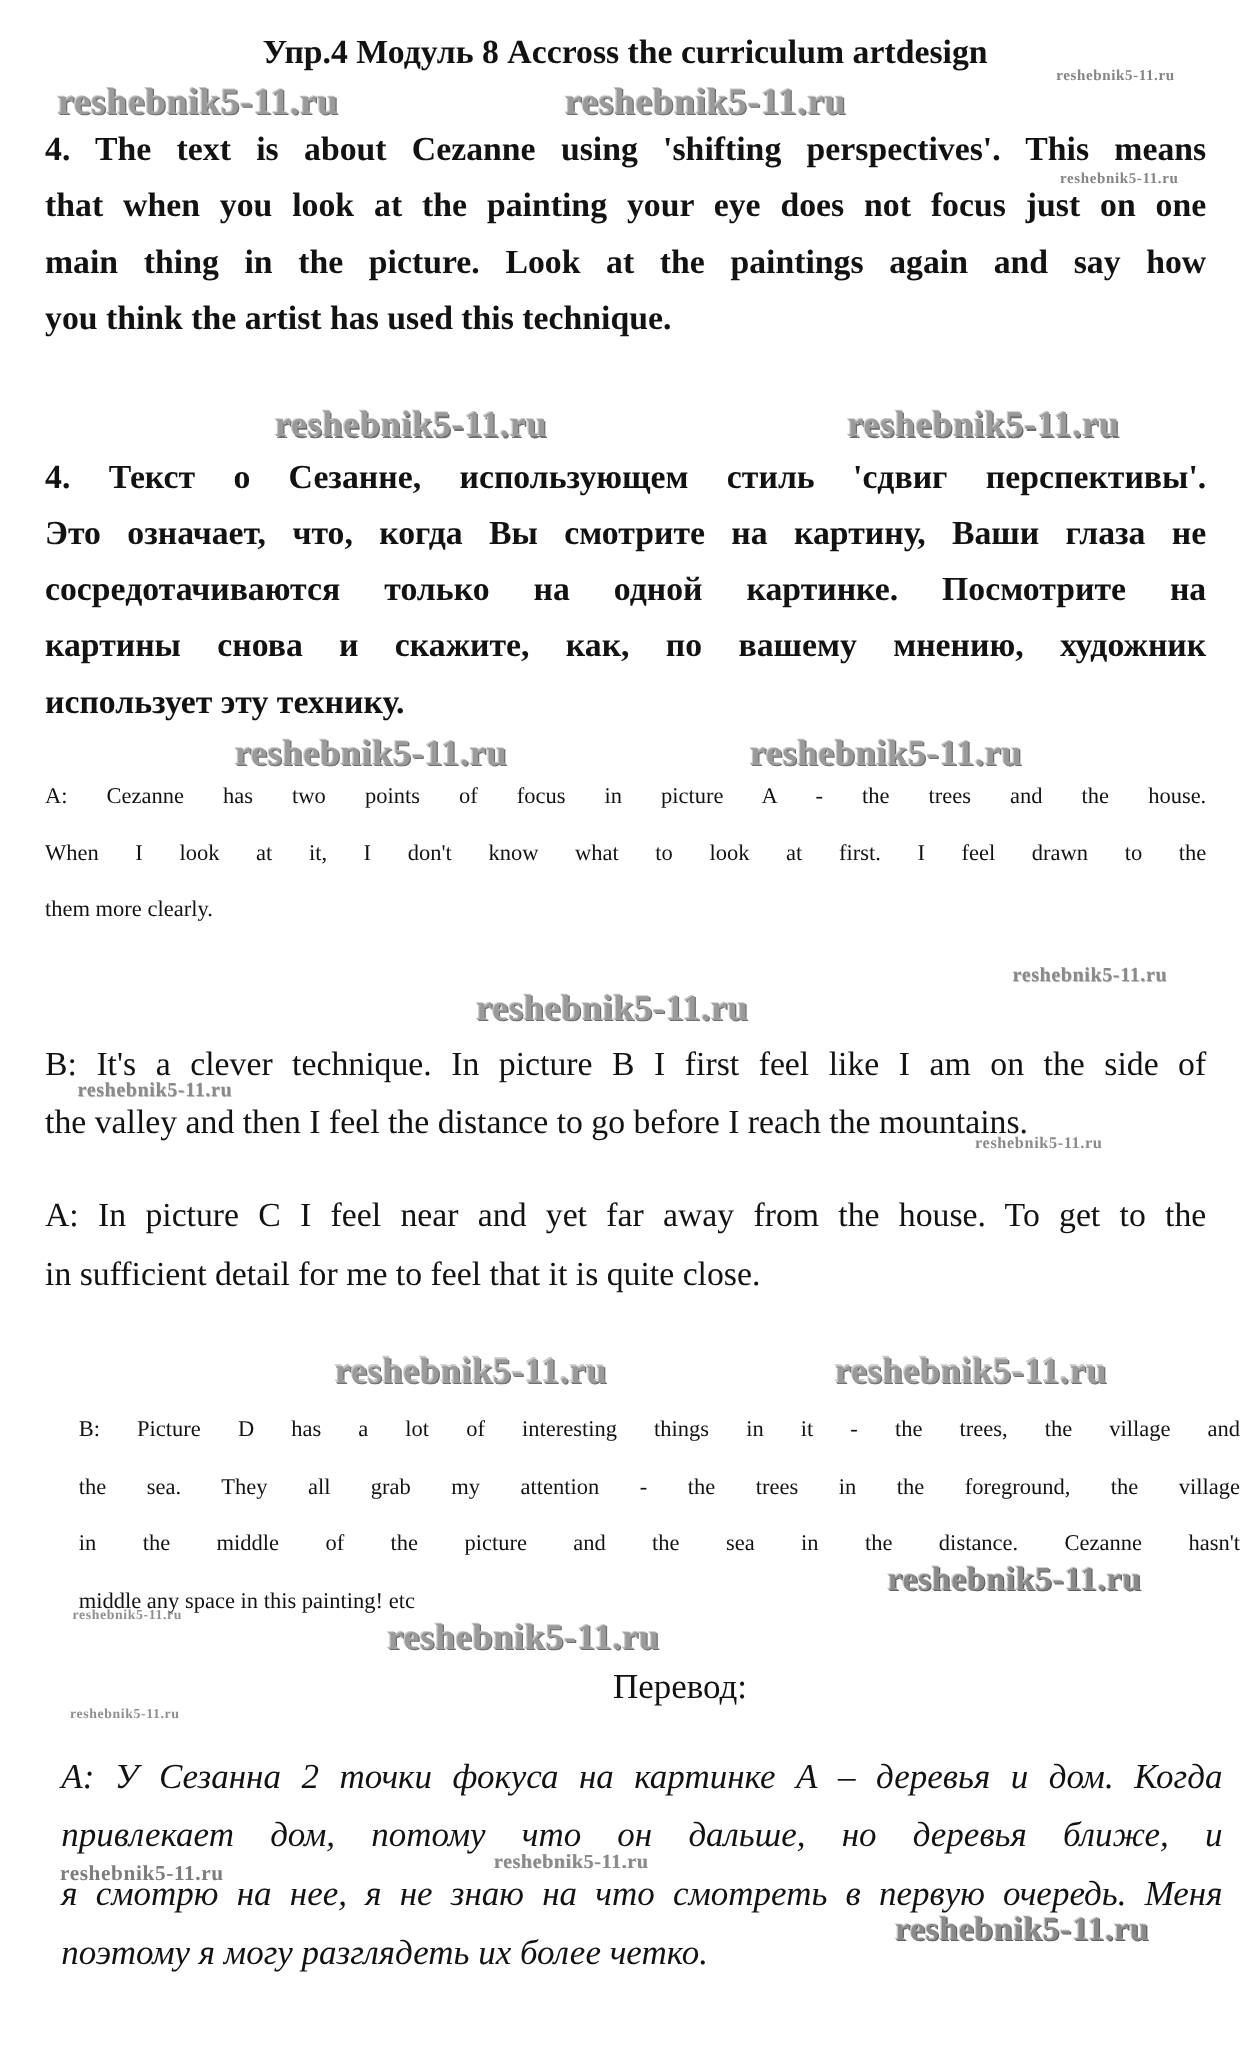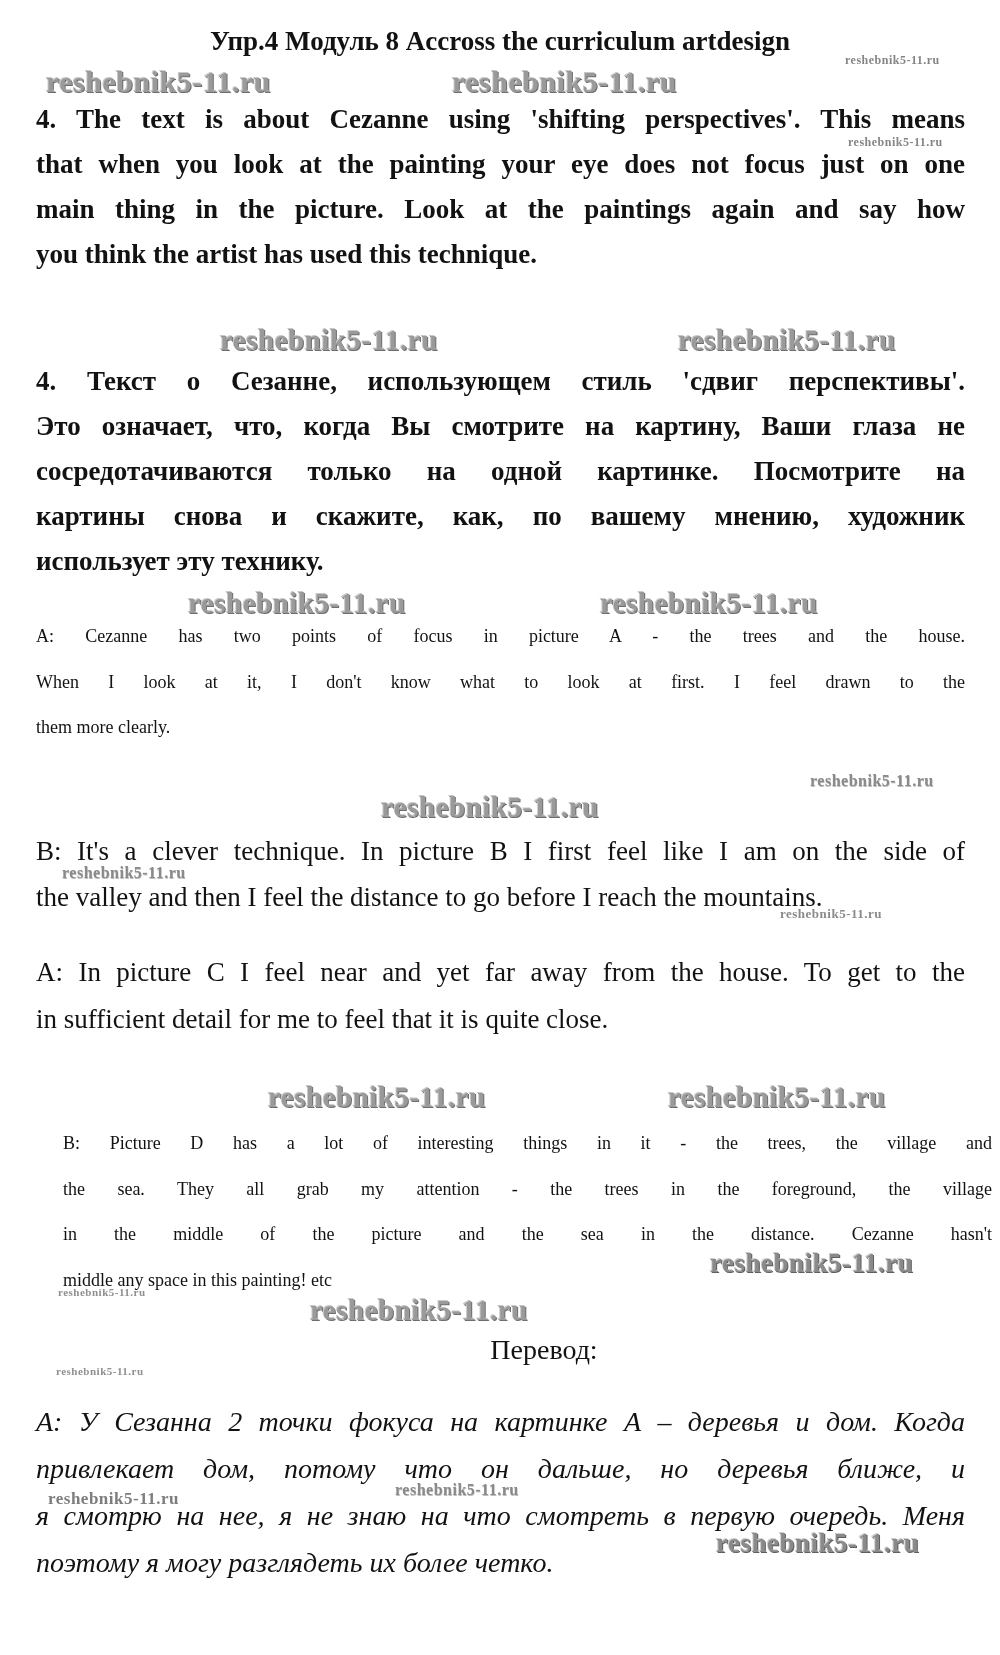--- a/index.html
+++ b/index.html
@@ -7,21 +7,21 @@
     position:relative; width:1000px; height:1655px;
     background:#ffffff; overflow:hidden;
     font-family:"Liberation Serif", serif; color:#121212;
   }
   .title {
     position:absolute; top:26px; left:0; width:1000px;
     text-align:center; font-weight:bold; font-size:27px; white-space:nowrap;
   }
   .block { position:absolute; left:36px; width:929px; }
   .bold { font-weight:bold; }
-  .italic { font-style:italic; }
+  .italic { font-style:italic;margin-left:13px; }
   .line { text-align:justify; text-align-last:justify; }
   .line.last { text-align-last:left; }
   .lh45  { line-height:45px;  font-size:27px; }
   .lh455 { line-height:45.5px; font-size:18px; }
   .lh46  { line-height:46px;  font-size:27px; }
   .lh47  { line-height:47px;  font-size:27px; }
   .lh47i { line-height:47px;  font-size:28px; }
   .heading {
     position:absolute; left:12px; width:1000px; text-align:center;
     font-size:28px; line-height:45px;padding-left:32px;

